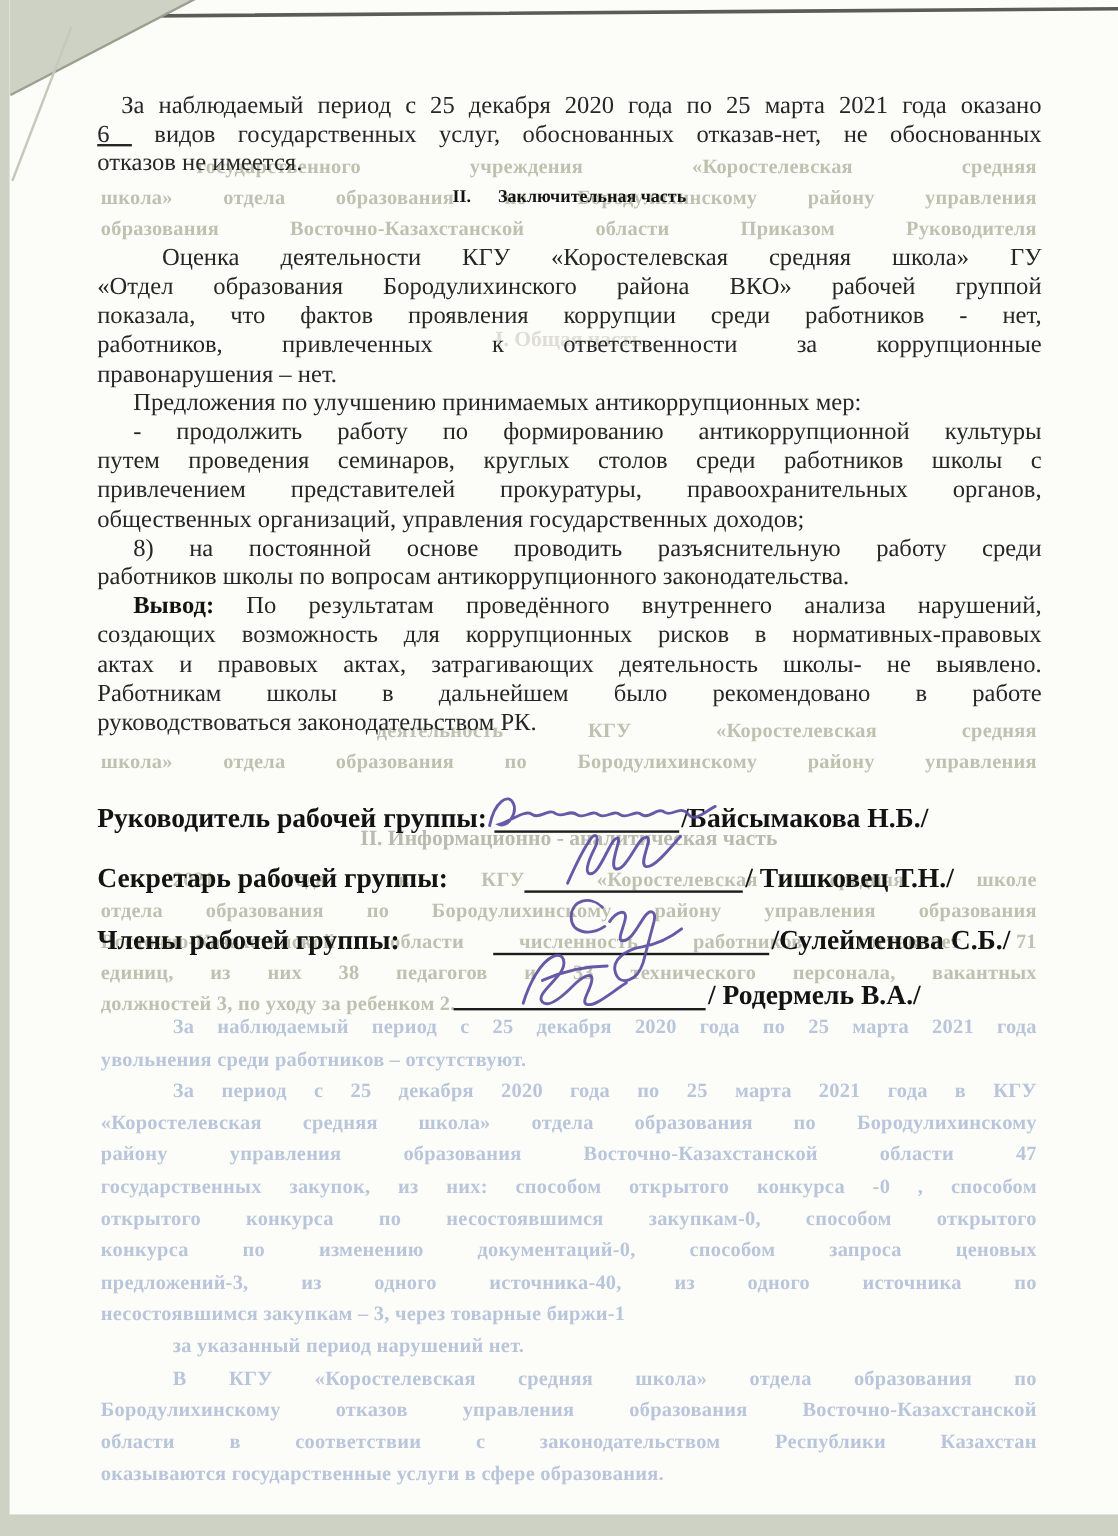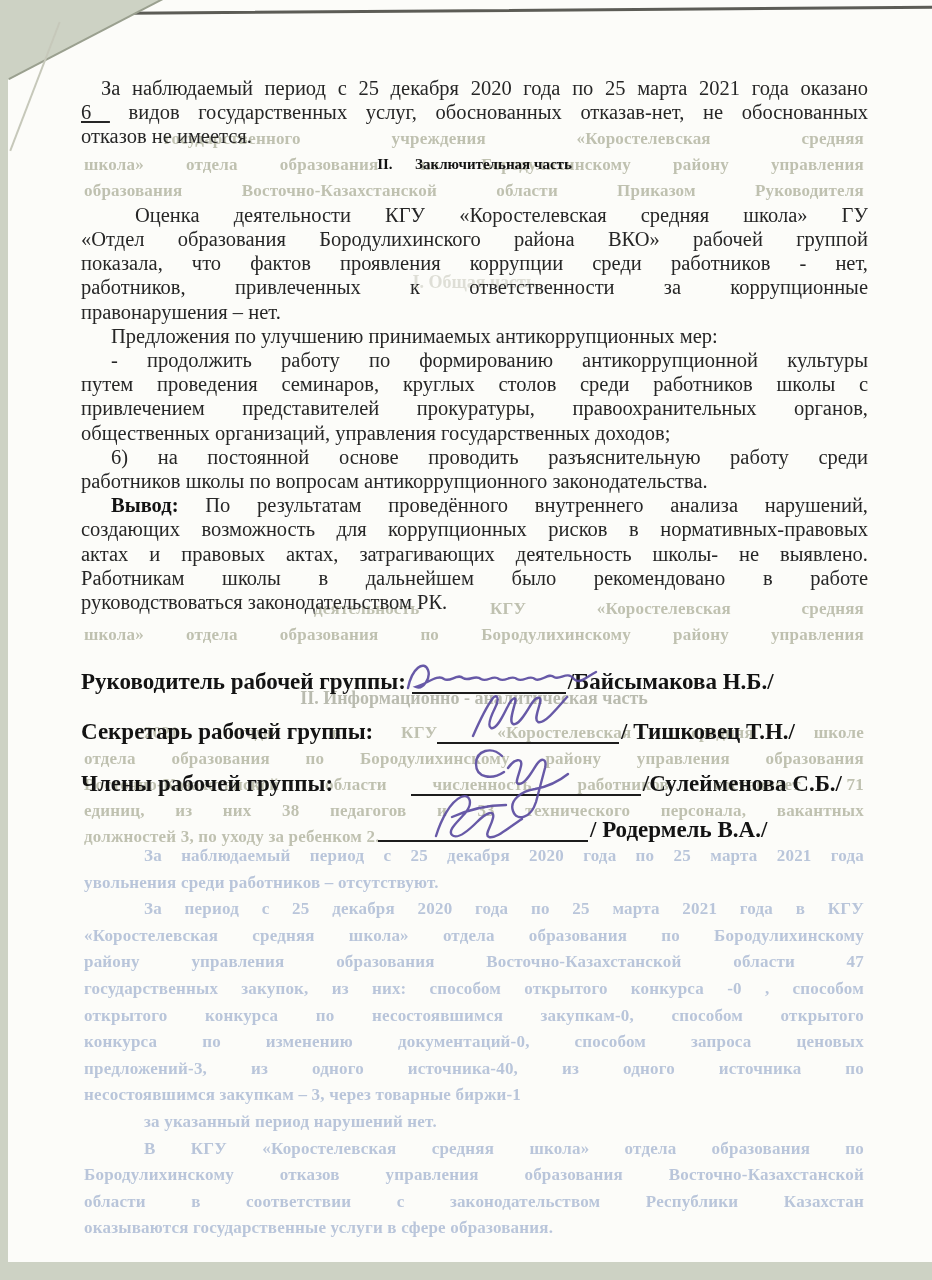--- a/index.html
+++ b/index.html
@@ -141,21 +141,21 @@
       </div>
 
     <div class="pblock i30">
         <div>- продолжить работу по формированию антикоррупционной культуры</div>
         <div>путем проведения семинаров, круглых столов среди работников школы с</div>
         <div>привлечением представителей прокуратуры, правоохранительных органов,</div>
         <div>общественных организаций, управления государственных доходов;</div>
       </div>
 
     <div class="pblock i30">
-        <div>6) на постоянной основе проводить разъяснительную работу среди</div>
+        <div>8) на постоянной основе проводить разъяснительную работу среди</div>
         <div>работников школы по вопросам антикоррупционного законодательства.</div>
       </div>
 
     <div class="pblock cont i30">
       <div><b>Вывод:</b><span> По результатам проведённого внутреннего анализа нарушений,</span></div>
     </div>
     <div class="pblock">
         <div>создающих возможность для коррупционных рисков в нормативных-правовых</div>
         <div>актах и правовых актах, затрагивающих деятельность школы- не выявлено.</div>
         <div>Работникам школы в дальнейшем было рекомендовано в работе</div>

